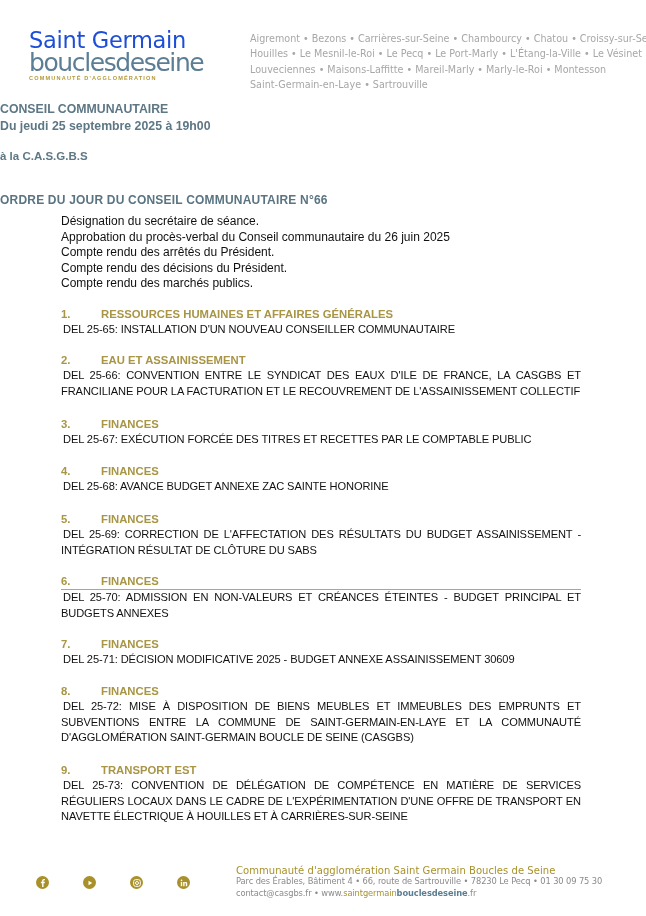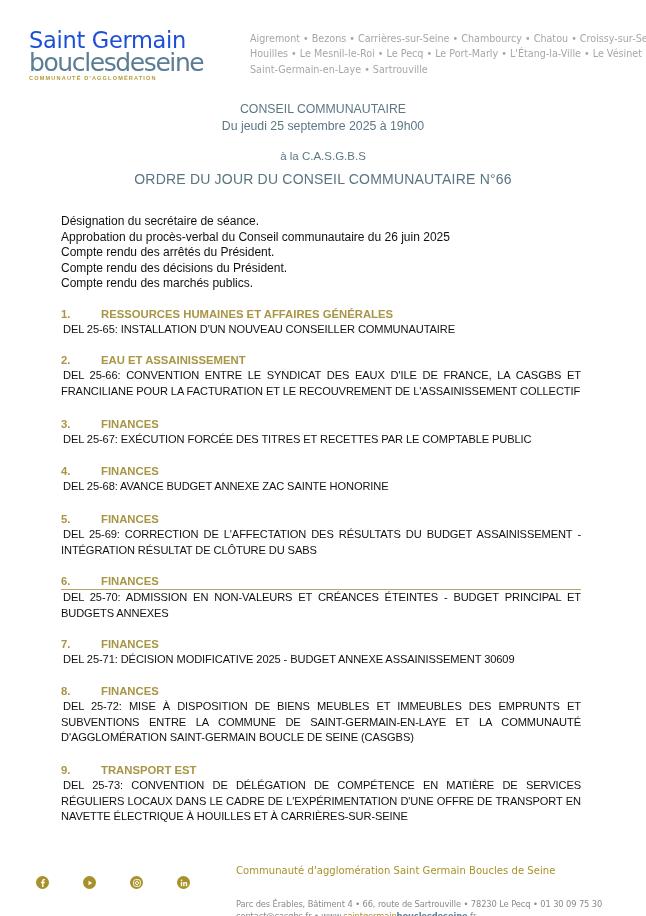--- a/index.html
+++ b/index.html
@@ -6,59 +6,60 @@
   body { width: 646px; height: 916px; position: relative; overflow: hidden; font-family: "Liberation Sans", sans-serif; color: #111; }
 
   .logo { position: absolute; left: 29px; top: 29px; }
   .logo .l1 { font-family: "DejaVu Sans", sans-serif; font-size: 22.5px; color: #1d4ed8; line-height: 22px; letter-spacing: -0.3px; }
   .logo .l2 { font-family: "DejaVu Sans", sans-serif; font-size: 25px; color: #5b7e94; line-height: 24px; letter-spacing: -1.4px; margin-top: 0px; }
   .logo .l3 { font-size: 5.6px; color: #b39a3a; letter-spacing: 1.15px; margin-top: 0px; font-weight: bold; }
 
   .communes { position: absolute; left: 250px; top: 31px; width: 360px; font-family: "DejaVu Sans", sans-serif; font-size: 9.6px; color: #a7a7a7; line-height: 15.4px; }
   .communes .c-line { white-space: nowrap; }
 
-  .center { position: absolute; left: 0; width: 646px; text-align: center; font-weight: normal; color: #5d7785; }
+  .center { position: absolute; left: 0; width: 646px; font-weight: bold; color: #5d7785; }
   .hdr1 { top: 102px; font-size: 12.3px; }
   .hdr2 { top: 119px; font-size: 12.3px; }
   .hdr3 { top: 150px; font-size: 11.5px; }
-  .title { top: 171px; font-size: 14px; color: #5a7482; letter-spacing: 0.2px; }
+  .title { top: 193px; font-size: 12px; color: #5a7482; letter-spacing: 0.2px; }
 
   .prelim { position: absolute; left: 61px; top: 214px; font-size: 12px; line-height: 15.6px; color: #111; }
   .prelim div { white-space: nowrap; }
 
   .agenda { position: absolute; left: 61px; width: 520px; }
   .sec-head { font-size: 11.3px; font-weight: bold; color: #a89545; display: flex; height: 15px; line-height: 15px; }
   .sec-head .num { width: 40px; }
   .sec-head.underlined { border-bottom: 1px solid #b8a66a; width: 520px; }
   .sec-body { font-size: 11.1px; line-height: 15.7px; color: #111; text-align: justify; text-align-last: left; letter-spacing: -0.1px; margin-left: 0; }
   .sec-body.indent { text-indent: 2px; }
 
   .footer-icons { position: absolute; top: 876px; left: 36px; display: flex; }
   .social { width: 13px; height: 13px; border-radius: 50%; background: #a8912a; display: flex; align-items: center; justify-content: center; margin-right: 34px; color: #fff; font-size: 8px; font-weight: bold; font-family: "DejaVu Sans", sans-serif; }
   .social svg { display: block; }
 
   .footer-text { position: absolute; left: 236px; top: 865px; font-family: "DejaVu Sans", sans-serif; }
   .footer-text .org { font-size: 10px; color: #a8912a; font-weight: normal; letter-spacing: 0.05px; }
-  .footer-text .addr { font-size: 8.3px; color: #8a8a8a; margin-top: 23px; white-space: nowrap; letter-spacing: -0.1px; }
+  .footer-text .addr { font-size: 8.3px; color: #8a8a8a; margin-top: 0; white-space: nowrap; letter-spacing: -0.1px; }
   .footer-text .contact { font-size: 8.3px; color: #8a8a8a; margin-top: 2px; white-space: nowrap; letter-spacing: -0.1px; }
   .footer-text .sg { color: #a8912a; font-weight: normal; }
   .footer-text .bs { color: #5b7e94; font-weight: bold; }
 </style>
 </head>
 <body>
 
 <div class="logo">
   <div class="l1">Saint Germain</div>
   <div class="l2">bouclesdeseine</div>
   <div class="l3">COMMUNAUTÉ D'AGGLOMÉRATION</div>
 </div>
 
 <div class="communes">
   <div class="c-line">Aigremont • Bezons • Carrières-sur-Seine • Chambourcy • Chatou • Croissy-sur-Seine</div>
   <div class="c-line">Houilles • Le Mesnil-le-Roi • Le Pecq • Le Port-Marly • L'Étang-la-Ville • Le Vésinet</div>
+  <div class="c-line">Louveciennes • Maisons-Laffitte • Mareil-Marly • Marly-le-Roi • Montesson</div>
   <div class="c-line">Saint-Germain-en-Laye • Sartrouville</div>
 </div>
 
 <div class="center hdr1">CONSEIL COMMUNAUTAIRE</div>
 <div class="center hdr2">Du jeudi 25 septembre 2025 à 19h00</div>
 <div class="center hdr3">à la C.A.S.G.B.S</div>
 <div class="center title">ORDRE DU JOUR DU CONSEIL COMMUNAUTAIRE N°66</div>
 
 <div class="prelim">
   <div>Désignation du secrétaire de séance.</div>

